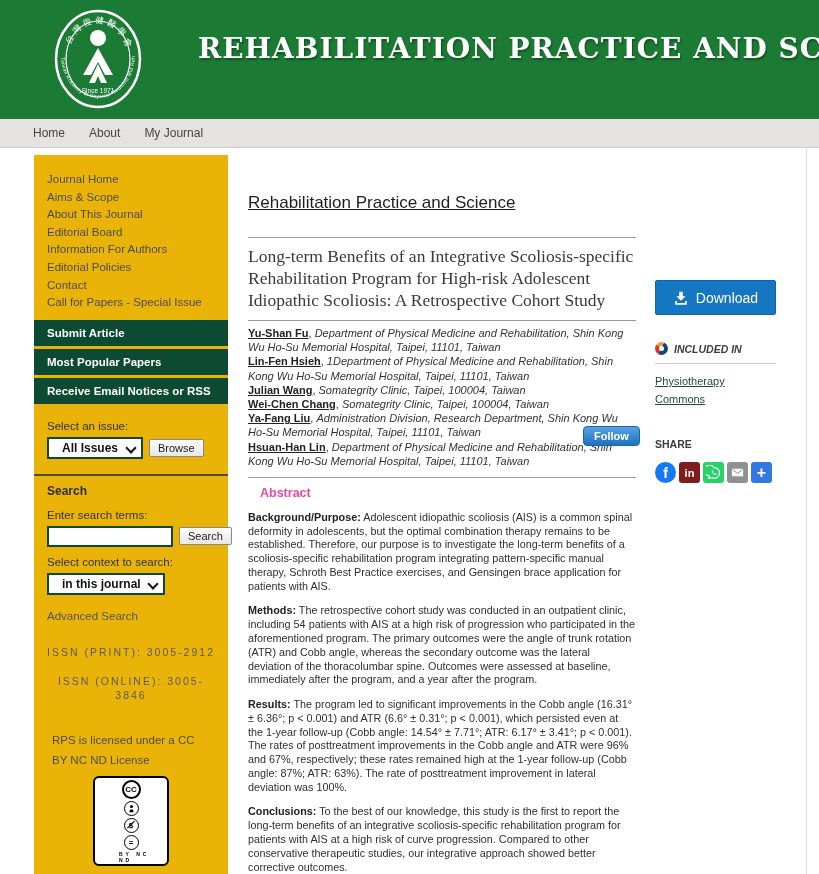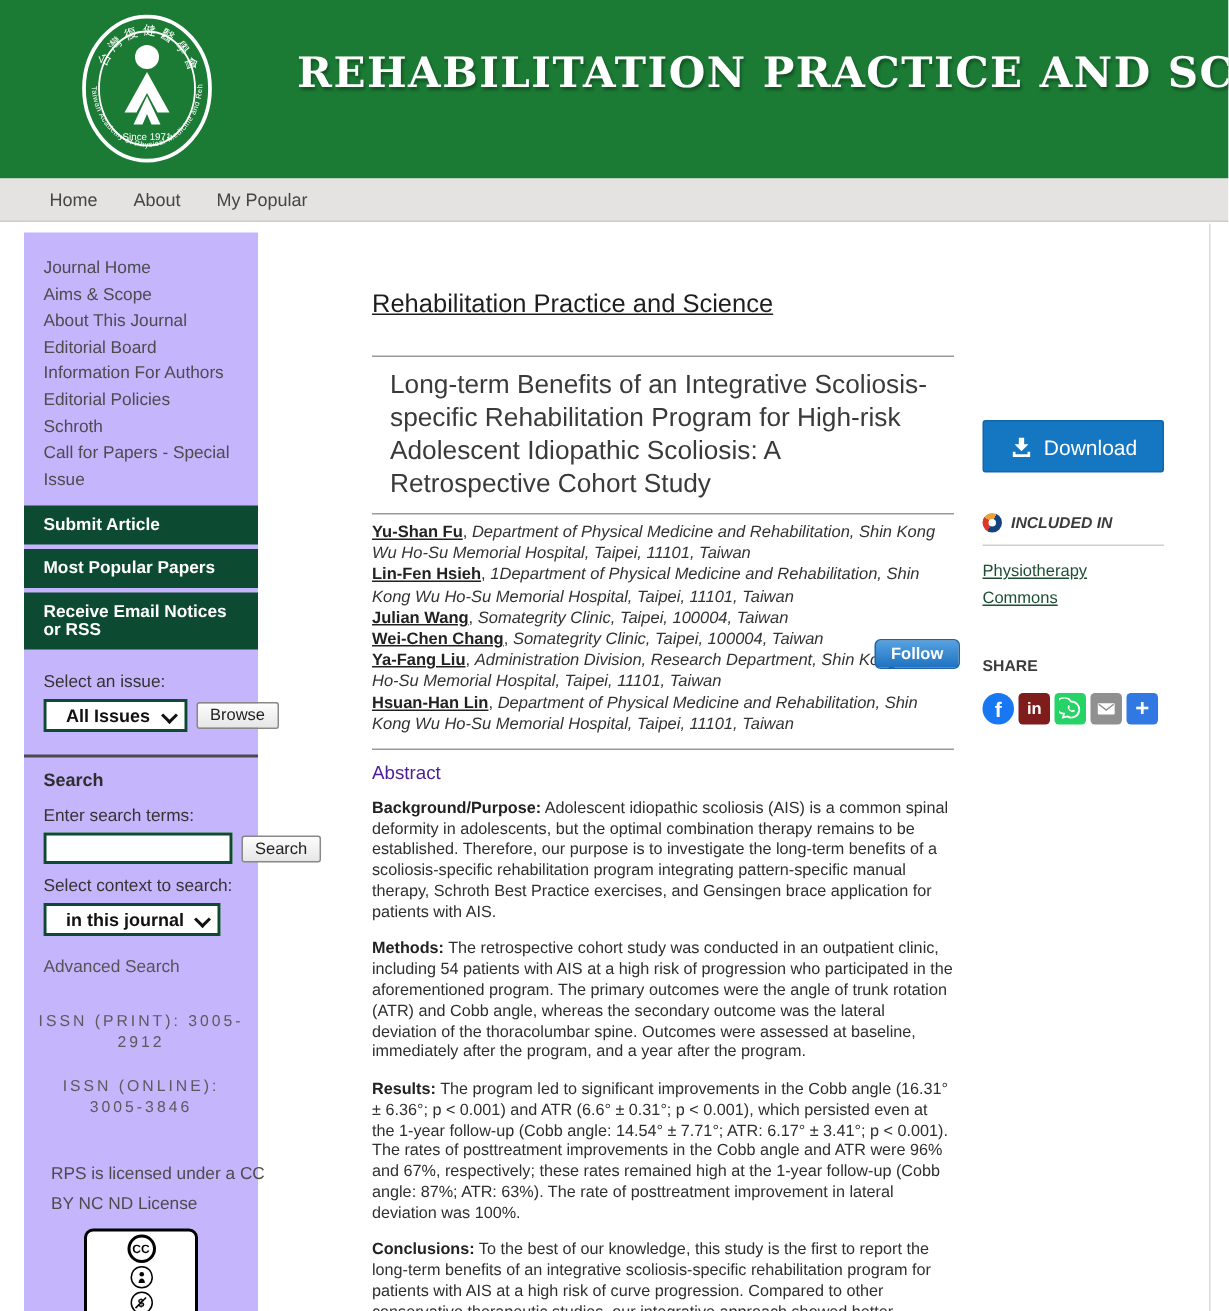--- a/index.html
+++ b/index.html
@@ -11,21 +11,21 @@
        font-family:"DejaVu Serif",serif;font-weight:bold;color:#fff;font-size:28px;
        letter-spacing:1px;text-shadow:1px 2px 2px rgba(0,0,0,.35);white-space:nowrap;}
   .logo-svg{position:absolute;left:52px;top:7px;}
   
   .navbar{position:absolute;left:0;top:119px;width:819px;height:29px;background:#e4e3e1;
        border-bottom:1px solid #cdccca;box-sizing:border-box;display:flex;align-items:center;
        padding-left:33px;gap:24px;font-size:12px;color:#454545;}
   .nav-item{cursor:pointer;}
   .vline{position:absolute;left:806px;top:149px;width:1px;height:725px;background:#dadada;}
   
-  .sidebar{position:absolute;left:16px;top:155px;width:156px;height:719px;background:#c4b5fd;
+  .sidebar{position:absolute;left:34px;top:155px;width:194px;height:719px;background:#eab308;
        box-sizing:border-box;font-size:11.5px;color:#4c4c4c;}
   .sb-links{padding:16px 13px 8px;}
   .sb-link{line-height:17.6px;cursor:pointer;}
   .sb-btn{background:#0c4b31;color:#fff;font-weight:bold;font-size:11.5px;
        padding:7px 13px;margin-bottom:3px;cursor:pointer;}
   .sb-issue{padding:13px 13px 0;}
   .sb-label{margin-bottom:5px;color:#333;}
   .row{display:flex;gap:6px;align-items:center;}
   .sel{position:relative;display:inline-block;background:#fff;border:2px solid #0c4b31;}
   .sel select{appearance:none;-webkit-appearance:none;border:0;background:transparent;
@@ -57,28 +57,28 @@
   .endorse-box{background:#fff;width:168px;height:54px;display:flex;align-items:center;gap:3px;padding:2px;}
   
   .main{position:absolute;left:248px;top:155px;width:388px;}
   .breadcrumb{margin-top:8px;font-size:11px;color:#66735f;}
   .crumb{cursor:pointer;}
   .crumb-sep{margin:0 4px;color:#66735f;}
   .journal-link{display:inline-block;margin-top:38px;font-size:17px;color:#1e1e1e;
        text-decoration:underline;cursor:pointer;}
   .rule{border:0;border-top:1px solid #9a9a9a;margin:0;}
   .r1{margin-top:24px;}
-  .article-title{margin:7px 12px 9px;font-size:17.5px;font-weight:400;line-height:22px;color:#3a3a3a;}
+  .article-title{margin:7px 0 9px;font-size:17.5px;font-weight:400;line-height:22px;color:#3a3a3a;font-family:Liberation Serif, serif;}
   .authors{position:relative;margin-top:5px;margin-bottom:9px;font-size:11px;line-height:14.2px;}
   .author .nm{font-weight:bold;text-decoration:underline;color:#222;cursor:pointer;}
   .author .af{font-style:italic;color:#333;}
   .follow-btn{position:absolute;left:335px;top:271px;background:linear-gradient(#56a2e1,#1f72c0);
        color:#fff;font-size:11px;font-weight:bold;padding:3px 10px;border-radius:4px;
        border:1px solid #1b65a8;cursor:pointer;}
-  .abstract-h{font-weight:normal;font-size:12.5px;color:#4c1d95;margin:8px 0 5px;}
+  .abstract-h{font-weight:bold;font-size:12.5px;color:#ec4899;margin:8px 12px 5px;}
   .para{font-size:10.8px;line-height:13.8px;color:#2f2f2f;margin-bottom:9px;}
   .para b{color:#222;}
   
   .rail{position:absolute;left:655px;top:280px;width:121px;}
   .dl-btn{background:#1577c2;border:1px solid #1166ab;border-radius:2px;height:33px;color:#fff;
        display:flex;align-items:center;justify-content:center;gap:7px;font-size:14px;cursor:pointer;}
   .included{margin-top:27px;display:flex;align-items:center;gap:6px;font-weight:bold;
        font-size:10.5px;color:#3c3c3c;font-style:italic;}
   .wheel{width:13px;height:13px;border-radius:50%;position:relative;flex:0 0 auto;
        background:conic-gradient(from 210deg,#d8392b 0 95deg,#e9a13b 95deg 175deg,#16427e 175deg 360deg);}
@@ -116,33 +116,33 @@
     <text font-size="5" fill="#ffffff" letter-spacing="0.4">
       <textPath href="#arcBot" startOffset="2%">Taiwan Academy of Physical Medicine and Rehabilitation</textPath>
     </text>
   </svg>
   <div class="banner-title">REHABILITATION PRACTICE AND SCIENCE</div>
 </div>
 
 <div class="navbar">
   <span class="nav-item">Home</span>
   <span class="nav-item">About</span>
-  <span class="nav-item">My Popular</span>
+  <span class="nav-item">My Journal</span>
 </div>
 <div class="vline"></div>
 
 <div class="sidebar">
   <div class="sb-links">
     <div class="sb-link">Journal Home</div>
     <div class="sb-link">Aims &amp; Scope</div>
     <div class="sb-link">About This Journal</div>
     <div class="sb-link">Editorial Board</div>
     <div class="sb-link">Information For Authors</div>
     <div class="sb-link">Editorial Policies</div>
-    <div class="sb-link">Schroth</div>
+    <div class="sb-link">Contact</div>
     <div class="sb-link">Call for Papers - Special Issue</div>
   </div>
   <div class="sb-btn">Submit Article</div>
   <div class="sb-btn">Most Popular Papers</div>
   <div class="sb-btn">Receive Email Notices or RSS</div>
 
   <div class="sb-issue">
     <div class="sb-label">Select an issue:</div>
     <div class="row">
       <span class="sel">

